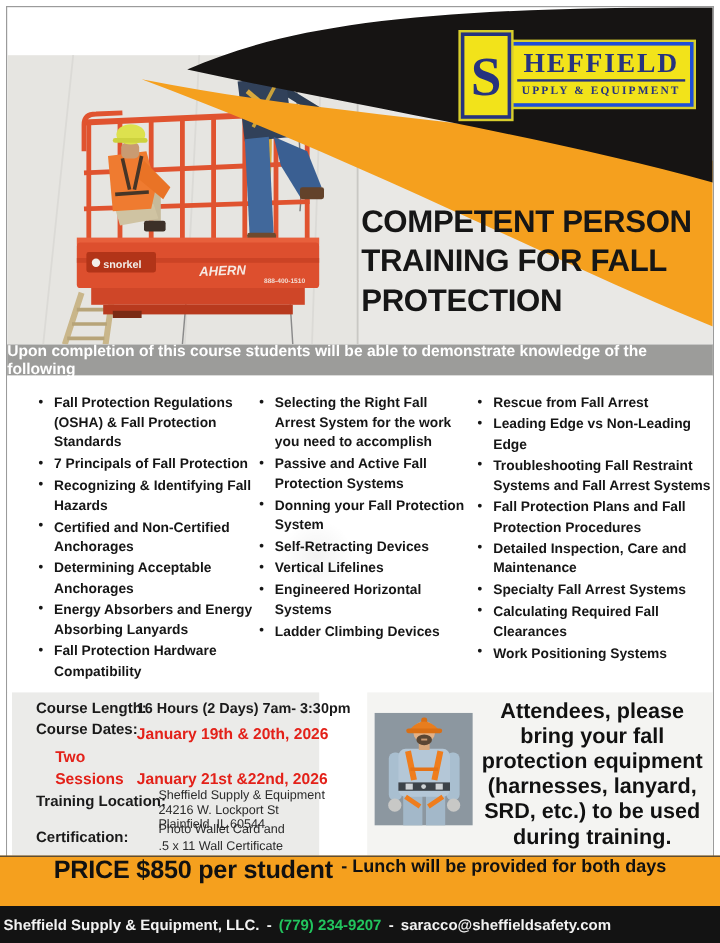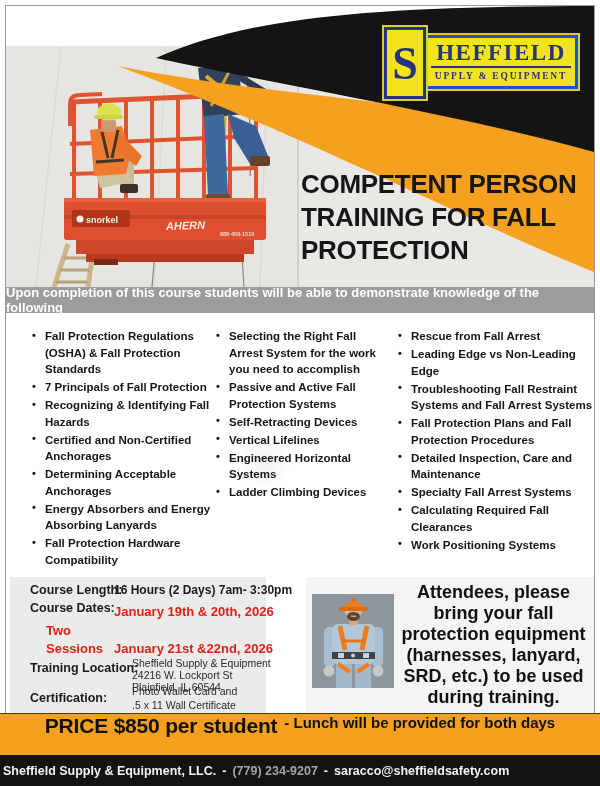--- a/index.html
+++ b/index.html
@@ -51,21 +51,21 @@
             font-size:18px;font-weight:700;line-height:21px;color:#111;}
 
   
   .price-banner{position:absolute;left:0;top:713px;width:600px;height:42px;background:#F5A01E;
                 display:flex;justify-content:center;color:#111111;
                 border-top:1px solid #3a3a3a;box-sizing:border-box;}
   .price-main{font-size:21px;font-weight:800;letter-spacing:-0.2px;}
   .price-sub{font-size:15px;font-weight:700;margin-left:7px;}
   .footer{position:absolute;left:0;top:755px;width:600px;height:31px;background:#131313;
           display:flex;align-items:center;justify-content:flex-start;font-size:12.5px;font-weight:600;color:#f2f2f2;}
-  .footer .phone{color:#a3a3a3;}
+  .footer .phone{color:#22c55e;}
   .footer span{margin:0 3px;}
 </style>
 </head>
 <body>
 
 <div class="page">
   <div class="frame">
 
     <div class="hero">
       <svg width="588" height="281" viewBox="0 0 588 281">
@@ -166,20 +166,21 @@
           <li>Certified and Non-Certified Anchorages</li>
           <li>Determining Acceptable Anchorages</li>
           <li>Energy Absorbers and Energy Absorbing Lanyards</li>
           <li>Fall Protection Hardware Compatibility</li>
         </ul>
       </div>
       <div class="tcol tcol2">
         <ul>
           <li>Selecting the Right Fall Arrest System for the work you need to accomplish</li>
           <li>Passive and Active Fall Protection Systems</li>
+          <li>Donning your Fall Protection System</li>
           <li>Self-Retracting Devices</li>
           <li>Vertical Lifelines</li>
           <li>Engineered Horizontal Systems</li>
           <li>Ladder Climbing Devices</li>
         </ul>
       </div>
       <div class="tcol tcol3">
         <ul>
           <li>Rescue from Fall Arrest</li>
           <li>Leading Edge vs Non-Leading Edge</li>

